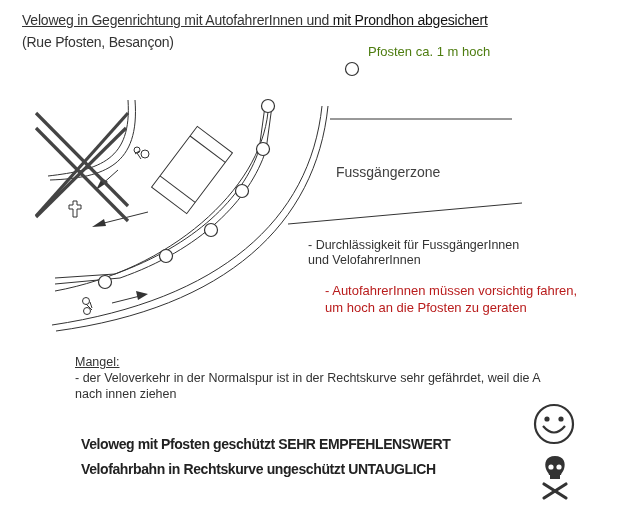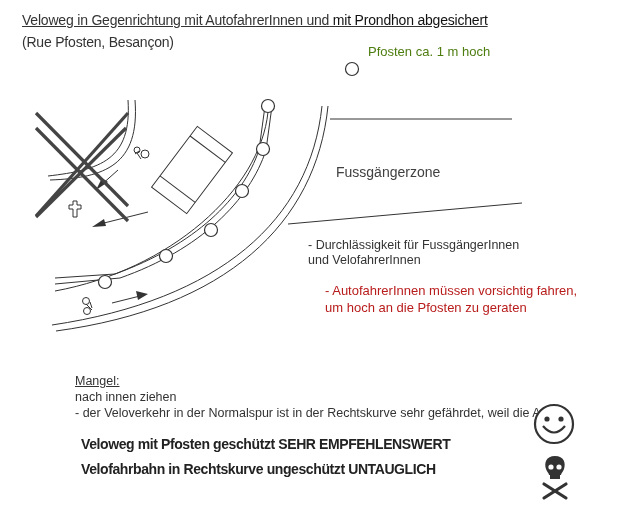--- a/index.html
+++ b/index.html
@@ -7,21 +7,21 @@
          font-family: "Liberation Sans", sans-serif; color: #222; }
   .t { position: absolute; white-space: nowrap; font-size: 13px; color: #333; }
   .title { left: 22px; top: 12px; font-size: 14px; text-decoration: underline; color: #333; letter-spacing: -0.2px; }
   .title .b { color: #111; }
   .sub { left: 22px; top: 34px; font-size: 14px; letter-spacing: -0.2px; }
   .legend-text { left: 368px; top: 44px; font-size: 13px; color: #4d7c0f; }
   .zone { left: 336px; top: 164px; font-size: 14px; color: #404040; }
   .note1 { left: 308px; top: 238px; font-size: 12.5px; line-height: 15px; color: #333; }
   .note2 { left: 279px; top: 282px; font-size: 13px; line-height: 17px; color: #b91c1c; margin-left: 46px; }
   .mangel { left: 75px; top: 354px; font-size: 12.5px; line-height: 16px; color: #333; }
-  .mangel .h { text-decoration: underline; margin-top: 19px; }
+  .mangel .h { text-decoration: underline; }
   .verdict { left: 40px; font-size: 14px; font-weight: bold; color: #222; letter-spacing: -0.4px; margin-left: 41px; }
   .v1 { top: 436px; }
   .v2 { top: 461px; }
   svg.diagram { position: absolute; left: 0; top: 0; }
   .icon { position: absolute; }
 </style>
 </head>
 <body>
 
 <div class="t title">
@@ -103,22 +103,22 @@
   <div>- Durchlässigkeit für FussgängerInnen</div>
   <div>und VelofahrerInnen</div>
 </div>
 <div class="t note2">
   <div>- AutofahrerInnen müssen vorsichtig fahren,</div>
   <div>um hoch an die Pfosten zu geraten</div>
 </div>
 
 <div class="t mangel">
   <div class="h">Mangel:</div>
+  <div>- der Veloverkehr in der Normalspur ist in der Rechtskurve sehr gefährdet, weil die A</div>
   <div>nach innen ziehen</div>
-  <div>- der Veloverkehr in der Normalspur ist in der Rechtskurve sehr gefährdet, weil die A</div>
 </div>
 
 <div class="t verdict v1">Veloweg mit Pfosten geschützt SEHR EMPFEHLENSWERT</div>
 <div class="t verdict v2">Velofahrbahn in Rechtskurve ungeschützt UNTAUGLICH</div>
 
 <svg class="icon" style="left:532px;top:402px" width="44" height="44" viewBox="0 0 44 44">
   <circle cx="22" cy="22" r="19" fill="#fff" stroke="#333" stroke-width="2.2"></circle>
   <circle cx="15" cy="17" r="2.6" fill="#333"></circle>
   <circle cx="29" cy="17" r="2.6" fill="#333"></circle>
   <path d="M11 24 Q22 37 33 24" fill="none" stroke="#333" stroke-width="2.2"></path>

